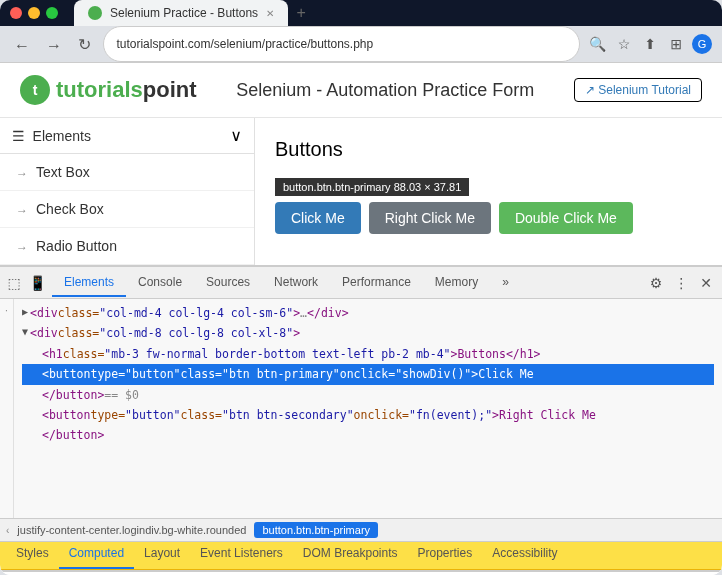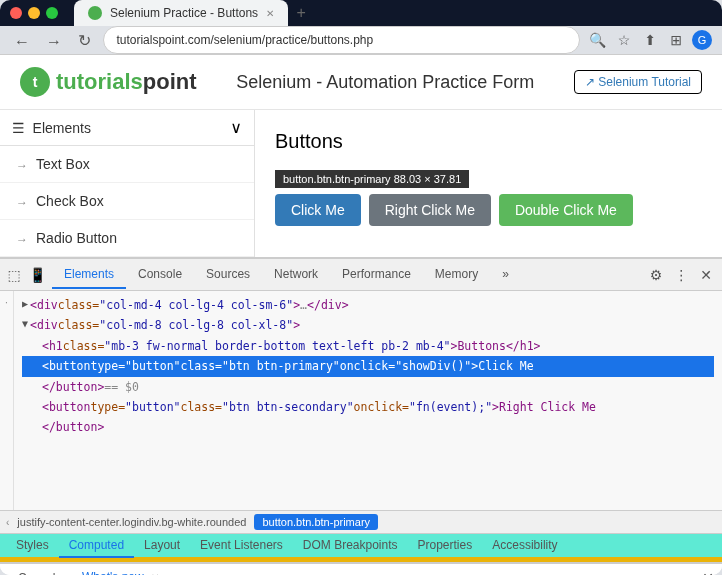--- a/index.html
+++ b/index.html
@@ -17,21 +17,21 @@
     .tl-green { background: #28c840; }
     .tab-bar { display: flex; align-items: center; margin-left: 8px; flex: 1; }
     .tab { background: #f1f3f4; border-radius: 8px 8px 0 0; padding: 6px 14px; font-size: 12px; color: #333; display: flex; align-items: center; gap: 8px; min-width: 160px; }
     .tab-favicon { width: 14px; height: 14px; background: #4cae4f; border-radius: 50%; display: inline-block; }
     .tab-close { font-size: 10px; color: #888; cursor: pointer; }
     .tab-new { background: none; border: none; font-size: 16px; color: #666; cursor: pointer; padding: 2px 8px; }
 
     
     .address-bar { background: #dee1e6; height: 38px; display: flex; align-items: center; padding: 0 10px; gap: 8px; }
     .nav-btn { background: none; border: none; cursor: pointer; color: #555; font-size: 16px; padding: 4px; border-radius: 4px; }
-    .url-bar { flex: 1; background: white; border-radius: 20px; height: 28px; display: flex; align-items: center; padding: 0 12px; font-size: 12px; color: #333; border: 1px solid #ccc; }
+    .url-bar { flex: 1; background: white; border-radius: 20px; height: 36px; display: flex; align-items: center; padding: 0 12px; font-size: 12px; color: #333; border: 1px solid #ccc; }
     .toolbar-icons { display: flex; gap: 6px; align-items: center; }
     .toolbar-icon { width: 20px; height: 20px; display: flex; align-items: center; justify-content: center; color: #555; font-size: 14px; cursor: pointer; }
 
     
     .page-content { background: white; flex: 1; display: flex; flex-direction: column; border-top: 1px solid #ccc; }
 
     
     .site-header { background: white; padding: 10px 20px; display: flex; align-items: center; justify-content: space-between; border-bottom: 1px solid #e5e5e5; height: 55px; }
     .logo-area { display: flex; align-items: center; gap: 6px; }
     .logo-icon { width: 30px; height: 30px; background: #4cae4f; border-radius: 50%; display: flex; align-items: center; justify-content: center; color: white; font-weight: bold; font-size: 14px; }
@@ -79,21 +79,21 @@
     .expand-arrow { color: #555; font-size: 10px; margin-right: 2px; cursor: pointer; }
     .gray-text { color: #888; }
 
     
     .breadcrumb-bar { background: #f0f0f0; border-top: 1px solid #ccc; border-bottom: 1px solid #ccc; height: 24px; display: flex; align-items: center; padding: 0 6px; font-size: 11px; color: #555; overflow: hidden; gap: 0; }
     .breadcrumb-item { padding: 2px 8px; cursor: pointer; white-space: nowrap; color: #555; }
     .breadcrumb-item.active { background: #1a73e8; color: white; border-radius: 3px; }
     .breadcrumb-arrow { font-size: 10px; color: #888; }
 
     
-    .styles-tabs { display: flex; align-items: center; border-bottom: 5px solid #eab308; background: #5eead4; height: 28px; padding: 0 6px; }
+    .styles-tabs { display: flex; border-bottom: 1px solid #eab308; background: #fde047; height: 28px; padding: 0 6px; }
     .styles-tab { padding: 4px 10px; font-size: 12px; color: #555; cursor: pointer; border-bottom: 2px solid transparent; }
     .styles-tab.active { color: #1a73e8; border-bottom: 2px solid #1a73e8; }
 
     
     .bottom-bar { background: white; border-top: 2px solid #ccc; height: 80px; display: flex; flex-direction: column; }
     .console-tabs { display: flex; align-items: center; border-bottom: 1px solid #e0e0e0; height: 28px; padding: 0 8px; }
     .console-tab { padding: 4px 10px; font-size: 12px; color: #555; cursor: pointer; }
     .console-tab.active { color: #1a73e8; border-bottom: 2px solid #1a73e8; }
     .console-tab-close { font-size: 10px; color: #888; margin-left: 4px; cursor: pointer; }
     .console-close-btn { margin-left: auto; background: none; border: none; cursor: pointer; color: #555; font-size: 14px; }

